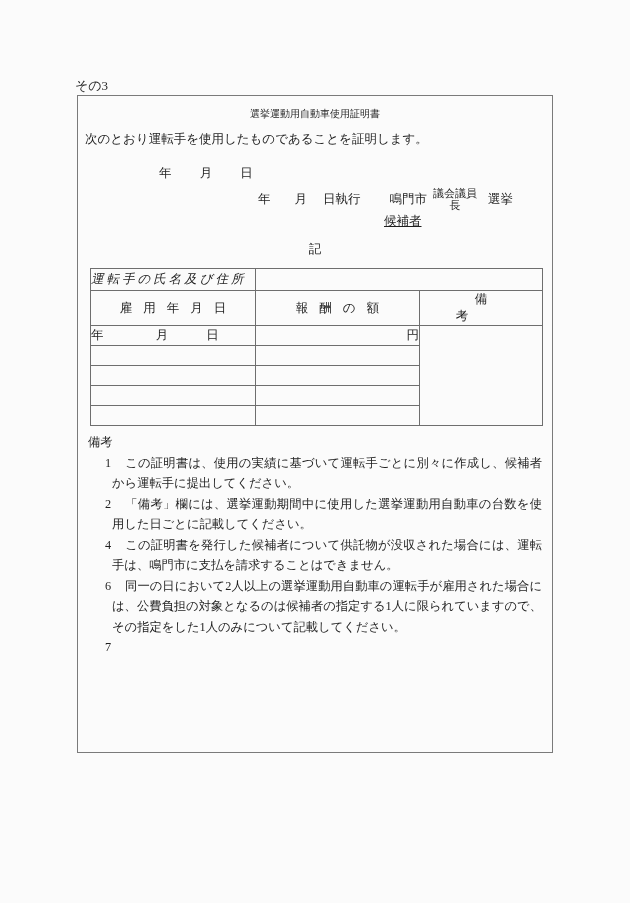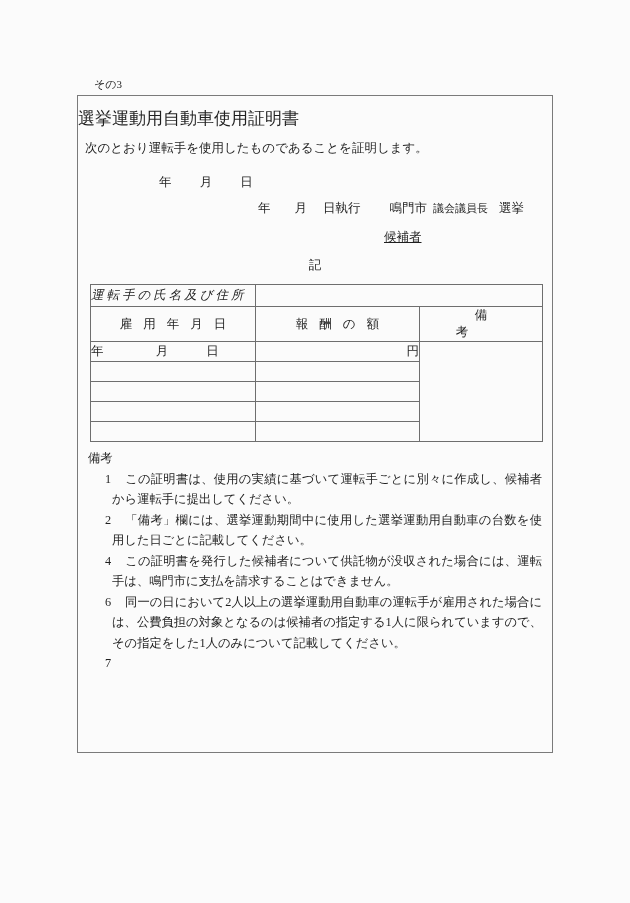--- a/index.html
+++ b/index.html
@@ -5,51 +5,51 @@
   html, body { margin: 0; padding: 0; }
   body {
     width: 630px; height: 903px;
     background: #fbfbfb;
     position: relative;
     font-family: "Liberation Serif", "DejaVu Serif", serif;
     color: #1f1f1f;
     font-size: 12.5px;
   }
   .corner-label {
-    position: absolute; left: 94px; top: 77px;
-    font-size: 11px;
+    position: absolute; left: 75px; top: 77px;
+    font-size: 13px;
   }
   .form-box {
     position: absolute; left: 77px; top: 95px;
     width: 474px; height: 656px;
     border: 1px solid #7a7a7a;
     overflow: hidden;
     box-sizing: content-box;
   }
-  .form-title { margin-top: 11px; font-size: 17px; }
+  .form-title { text-align: center; margin-top: 11px; font-size: 10px; }
   .form-subtitle { text-align: center; margin-top: 9px; font-size: 13px; }
   .intro { margin: 10px 14px 0 7px; }
   .date-line { margin-top: 17px; padding-left: 81px; }
   .date-line .gap1 { margin-left: 25px; }
   .issuer-line {
     display: flex; align-items: center;
     margin-top: 4px; padding-left: 180px;
     height: 26px;
   }
   .issuer-line .ml24 { margin-left: 24px; }
   .issuer-line .ml27 { margin-left: 16px; }
   .issuer-line .ml15 { margin-left: 29px; }
   .issuer-line .ml6  { margin-left: 6px; }
   .issuer-line .ml11 { margin-left: 11px; }
   .office-stack {
-    display: inline-flex; flex-direction: row;
+    display: inline-flex; flex-direction: column;
     align-items: center; justify-content: center;
     font-size: 11px; line-height: 12px;
   }
-  .candidate-line { margin-top: 8px; padding-left: 306px; text-decoration: underline; }
+  .candidate-line { margin-top: 1px; padding-left: 306px; text-decoration: underline; }
   .record-mark { text-align: center; margin-top: 11px; }
   table.drv-table {
     border-collapse: collapse;
     margin: 10px 0 0 12px;
     table-layout: fixed;
     width: 452px;
   }
   table.drv-table td {
     border: 1px solid #6e6e6e;
     padding: 0;

